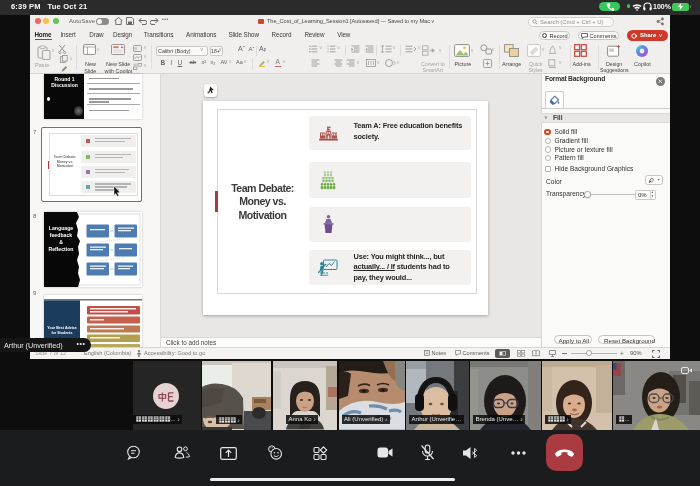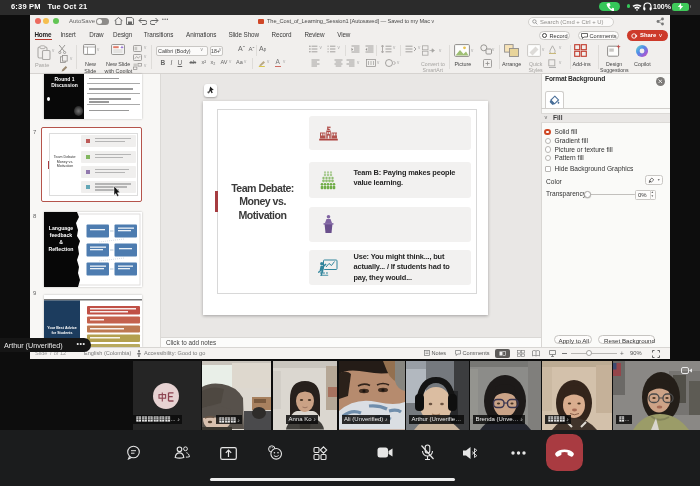--- a/index.html
+++ b/index.html
@@ -511,22 +511,22 @@
           <rect x="5.5" y="1" width="13.5" height="9.5" rx="0.8"></rect>
           <path d="M8 8l3-3.5 2.5 2 3-4"></path>
         </g>
         <g fill="#31859c">
           <circle cx="3.8" cy="4.8" r="1.7"></circle>
           <path d="M2.5 7l2.5-.2L7.5 4.5l1 1-2.8 2.7-.5 4.5-1.4 4h-1l.6-5.5-1.4 2-2 .8-.4-1 1.9-1z"></path>
           <path d="M2.2 13.2h1.5v1.5H2.2zM5.2 13.2h1.5v1.5H5.2zM8.2 13.2h1.5v1.5H8.2zM2.2 15.8h8v0.9h-8z" opacity="0.9"></path>
         </g>
       </svg>
 
-<div class="a" style="left:323.5px;top:152.5px;width:120px;font-size:7.4px;line-height:10.6px;font-weight:bold;color:#262626;letter-spacing:-0.15px;white-space:normal;">Team B: Paying makes people<br>value learning.</div>
-<div class="a" style="left:323.5px;top:236.5px;width:120px;font-size:7.4px;line-height:10.6px;font-weight:bold;color:#262626;letter-spacing:-0.15px;white-space:normal;">Use: You might think..., but<br><span style="">actually... / If</span> students had to<br>pay, they would...</div>
+<div class="a" style="left:323.5px;top:106px;width:120px;font-size:7.4px;line-height:10.6px;font-weight:bold;color:#262626;letter-spacing:-0.15px;white-space:normal;">Team A: Free education benefits<br>society.</div>
+<div class="a" style="left:323.5px;top:236.5px;width:120px;font-size:7.4px;line-height:10.6px;font-weight:bold;color:#262626;letter-spacing:-0.15px;white-space:normal;">Use: You might think..., but<br><span style="text-decoration:underline;">actually... / If</span> students had to<br>pay, they would...</div>
 
 <div class="a" style="left:131px;top:322px;width:380px;height:10px;background:#fcfcfb;border-top:1px solid #dad8d5;"></div>
 <div class="a tx" style="left:136px;top:324.2px;font-size:6.3px;color:#444;">Click to add notes</div>
 
 <div class="a tx" style="left:515px;top:60px;font-size:6.7px;font-weight:bold;letter-spacing:-0.2px;color:#2f2f2f;">Format Background</div>
 <div class="a" style="left:625.5px;top:61.5px;width:9px;height:9px;border-radius:50%;background:#7d7b79;"></div>
 <svg class="a" style="left:627.7px;top:63.7px;" width="4.6" height="4.6" viewBox="0 0 5 5">
         <path d="M0.5 0.5l4 4M4.5 0.5l-4 4" stroke="#fafaf8" stroke-width="0.9"></path>
       </svg>
 <div class="a" style="left:515px;top:76px;width:19px;height:17.5px;background:#fff;border:1px solid #d0cecb;border-bottom:none;border-radius:2.5px 2.5px 0 0;"></div>

